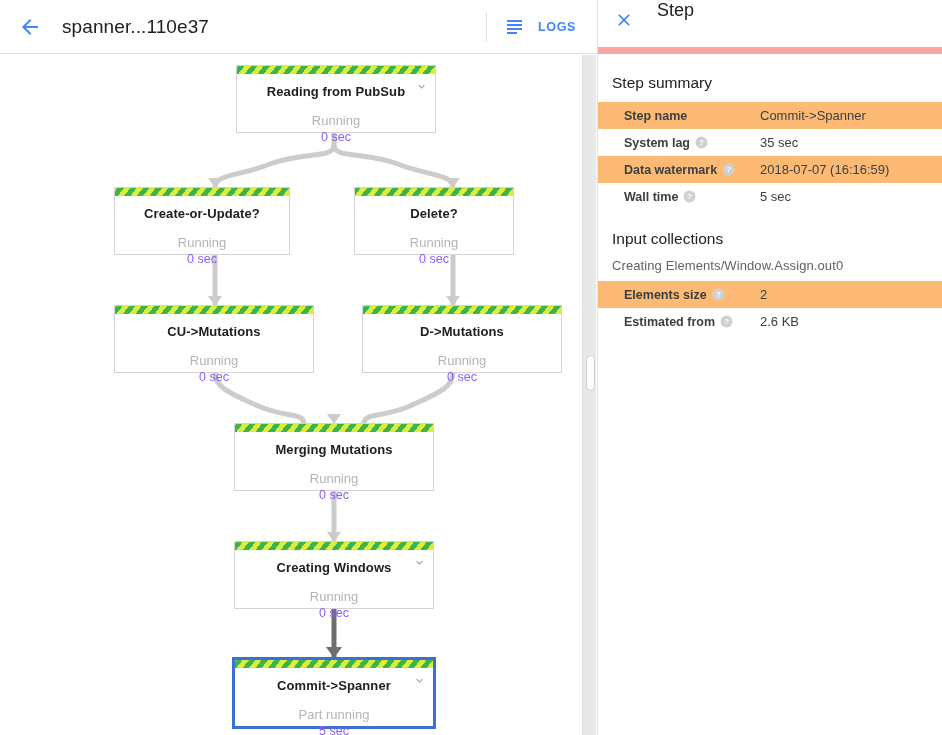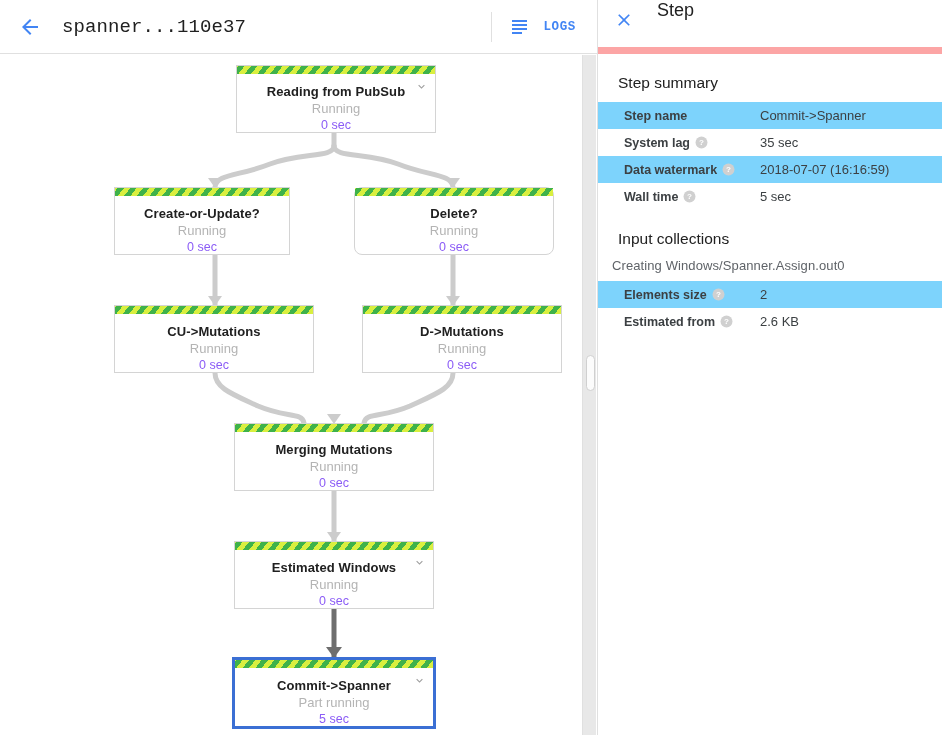--- a/index.html
+++ b/index.html
@@ -21,21 +21,21 @@
     background: #fff;
     border-right: 1px solid #e0e0e0;
     overflow: hidden;
   }
 
   #left-header {
     position: absolute; top: 0; left: 0;
     width: 598px; height: 54px;
     background: #fff;
     border-bottom: 1px solid #e0e0e0;
-    display: flex; align-items: center; font-family: Liberation Mono, monospace;
+    display: flex; align-items: center;
   }
   #back-button {
     width: 48px; height: 48px; margin-left: 6px;
     display: flex; align-items: center; justify-content: center;
     cursor: pointer; border-radius: 50%;
   }
   #back-button svg { display: block; }
   #job-title {
     font-size: 19px; color: #212121; margin-left: 8px;
     font-weight: 400; letter-spacing: .1px; white-space: nowrap;
@@ -93,21 +93,21 @@
     position: relative;
     padding: 9px 4px 8px 4px;
     text-align: center;
   }
   .node-title {
     font-size: 13px; font-weight: 700; color: #202020;
     line-height: 17px; letter-spacing: .1px;
   }
   .node-status {
     font-size: 13px; color: #b4b4b4; line-height: 17px;
-    margin-top: 0px;
+    margin-top: 12px;
   }
   .node-time {
     font-size: 12.5px; color: #8b5cf6; line-height: 17px;
   }
   .node-chevron {
     position: absolute; top: 6px; right: 8px;
     width: 12px; height: 12px;
   }
   .node-chevron svg { display: block; }
 
@@ -142,28 +142,28 @@
     display: flex; align-items: center; justify-content: center;
     cursor: pointer; border-radius: 50%;
   }
   #step-panel-title {
     font-size: 18px; color: #212121; margin-left: 13px; font-weight: 400;
   }
 
   #right-content { padding: 20px 0 0 0; }
   .section-heading {
     font-size: 15.5px; color: #212121; font-weight: 400;
-    margin: 0 0 10px 20px;
+    margin: 0 0 10px 14px;
   }
   .section-sub {
     font-size: 13px; color: #5f6368; margin: 0 0 8px 14px;
     letter-spacing: .1px;
   }
   .kv-table { width: 100%; border-collapse: collapse; }
-  .kv-row.alt { background: #7dd3fc; }
+  .kv-row.alt { background: #fdba74; }
   .kv-key {
     font-size: 12.5px; color: #3c4043; font-weight: 700;
     padding: 6px 4px 6px 26px; white-space: nowrap; width: 162px;
     vertical-align: middle;
   }
   .kv-val {
     font-size: 13px; color: #3c4043; font-weight: 400;
     padding: 6px 8px 6px 0; vertical-align: middle;
   }
   .help-icon {
@@ -252,21 +252,21 @@
             </div>
           </div>
           <div class="node" style="left: 114px; top: 133px; width: 176px; height: 68px;">
             <div class="node-stripe"></div>
             <div class="node-body">
               <div class="node-title">Create-or-Update?</div>
               <div class="node-status">Running</div>
               <div class="node-time">0 sec</div>
             </div>
           </div>
-          <div class="node" style="left: 354px; top: 133px; width: 200px; height: 68px; border-radius: 8px;">
+          <div class="node" style="left: 354px; top: 133px; width: 160px; height: 68px;">
             <div class="node-stripe"></div>
             <div class="node-body">
               <div class="node-title">Delete?</div>
               <div class="node-status">Running</div>
               <div class="node-time">0 sec</div>
             </div>
           </div>
           <div class="node" style="left: 114px; top: 251px; width: 200px; height: 68px;">
             <div class="node-stripe"></div>
             <div class="node-body">
@@ -292,21 +292,21 @@
             </div>
           </div>
           <div class="node" style="left: 234px; top: 487px; width: 200px; height: 68px;">
             <div class="node-stripe"></div>
             <div class="node-body">
               <span class="node-chevron">
                 <svg width="13" height="13" viewBox="0 0 24 24" aria-hidden="true">
                   <path d="M7.41 8.59 12 13.17l4.59-4.58L18 10l-6 6-6-6 1.41-1.41z" fill="#9e9e9e"></path>
                 </svg>
               </span>
-              <div class="node-title">Estimated Windows</div>
+              <div class="node-title">Creating Windows</div>
               <div class="node-status">Running</div>
               <div class="node-time">0 sec</div>
             </div>
           </div>
           <div class="node selected" style="left: 232px; top: 603px; width: 204px; height: 72px;">
             <div class="node-stripe"></div>
             <div class="node-body">
               <span class="node-chevron">
                 <svg width="13" height="13" viewBox="0 0 24 24" aria-hidden="true">
                   <path d="M7.41 8.59 12 13.17l4.59-4.58L18 10l-6 6-6-6 1.41-1.41z" fill="#9e9e9e"></path>
@@ -363,21 +363,21 @@
                     <text x="12" y="17" text-anchor="middle" font-size="15" font-family="Liberation Sans, sans-serif" fill="#ffffff">?</text>
                   </svg></span></td>
               <td class="kv-val">5 sec</td>
             </tr>
           </tbody>
       </table>
 
       <div class="spacer-24"></div>
 
       <div class="section-heading">Input collections</div>
-      <div class="section-sub">Creating Windows/Spanner.Assign.out0</div>
+      <div class="section-sub">Creating Elements/Window.Assign.out0</div>
       <table class="kv-table">
         <tbody id="input-body">
             <tr class="kv-row alt">
               <td class="kv-key"><span>Elements size</span><span class="help-icon"><svg width="13" height="13" viewBox="0 0 24 24" aria-hidden="true">
                     <circle cx="12" cy="12" r="11" fill="#d0d0d0"></circle>
                     <text x="12" y="17" text-anchor="middle" font-size="15" font-family="Liberation Sans, sans-serif" fill="#ffffff">?</text>
                   </svg></span></td>
               <td class="kv-val">2</td>
             </tr>
             <tr class="kv-row">

